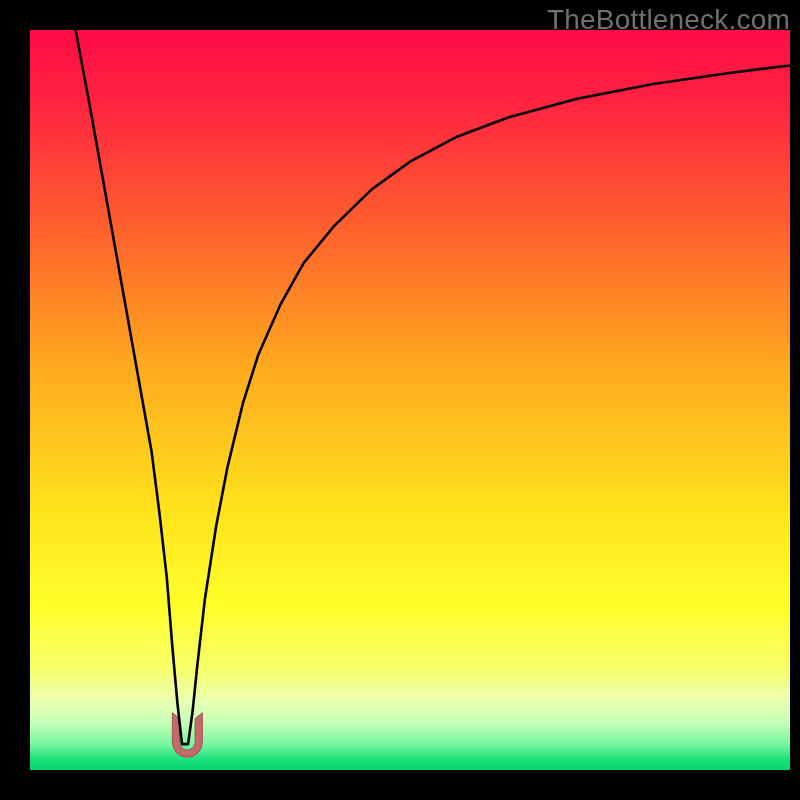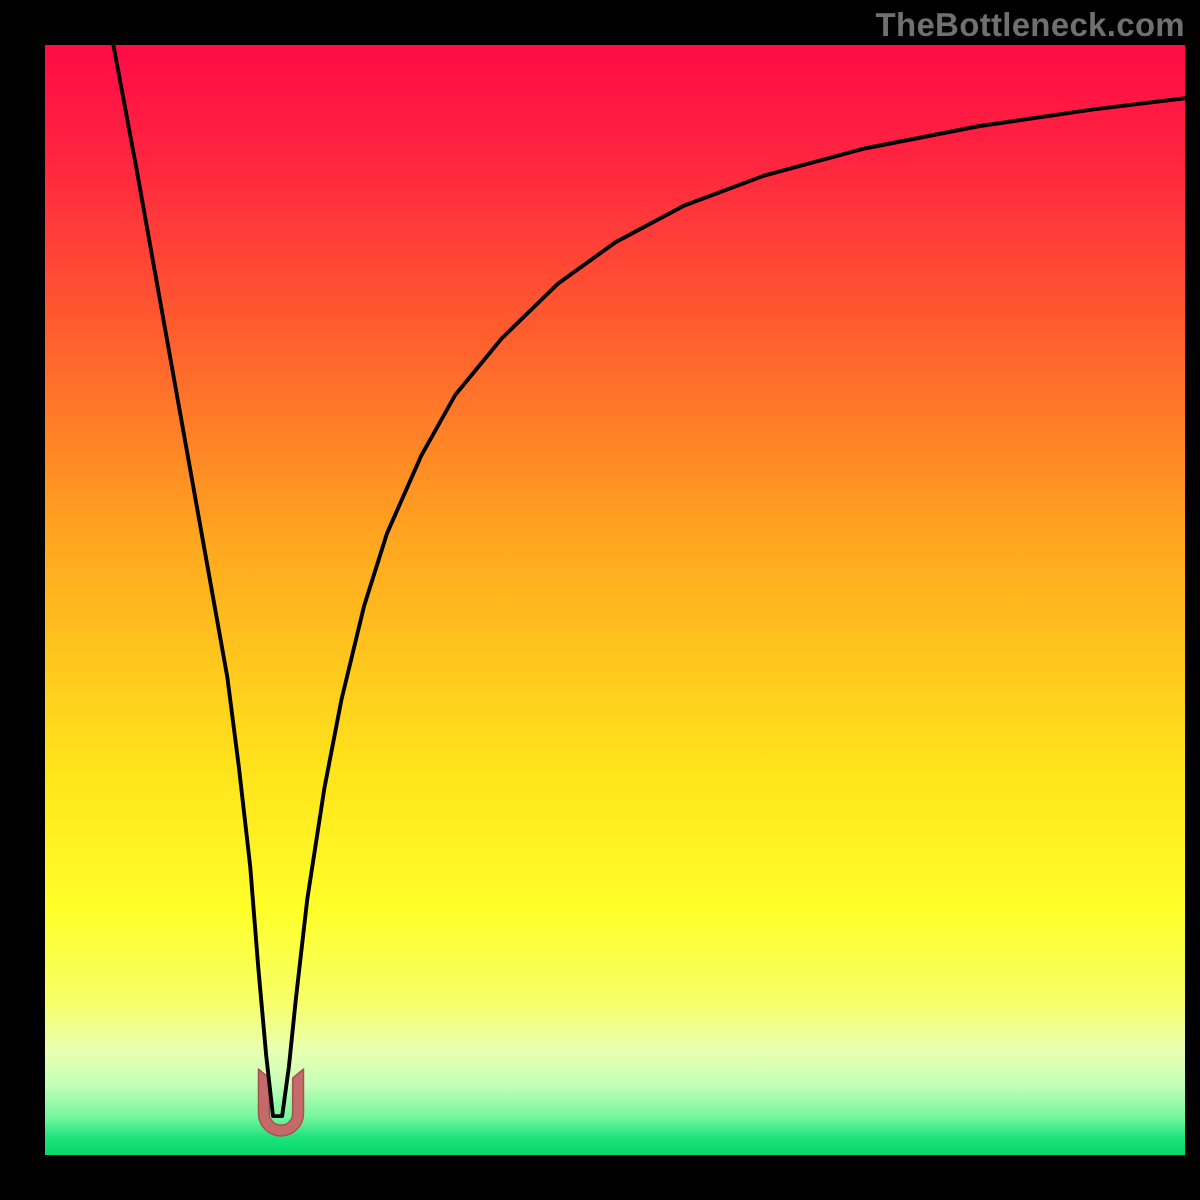--- a/index.html
+++ b/index.html
@@ -10,22 +10,22 @@
     background: #000;
     overflow: hidden;
     position: relative;
     font-family: Arial, Helvetica, sans-serif;
   }
   .watermark {
     position: absolute;
     top: 4px;
     right: 10px;
     color: #707070;
-    font-size: 22px;
-    font-weight: 700;
+    font-size: 28px;
+    font-weight: 400;
     z-index: 5;
     letter-spacing: 0.2px;
   }
   .plot-frame {
     position: absolute;
     left: 30px;
     top: 30px;
     width: 760px;
     height: 740px;
     background: #000;

